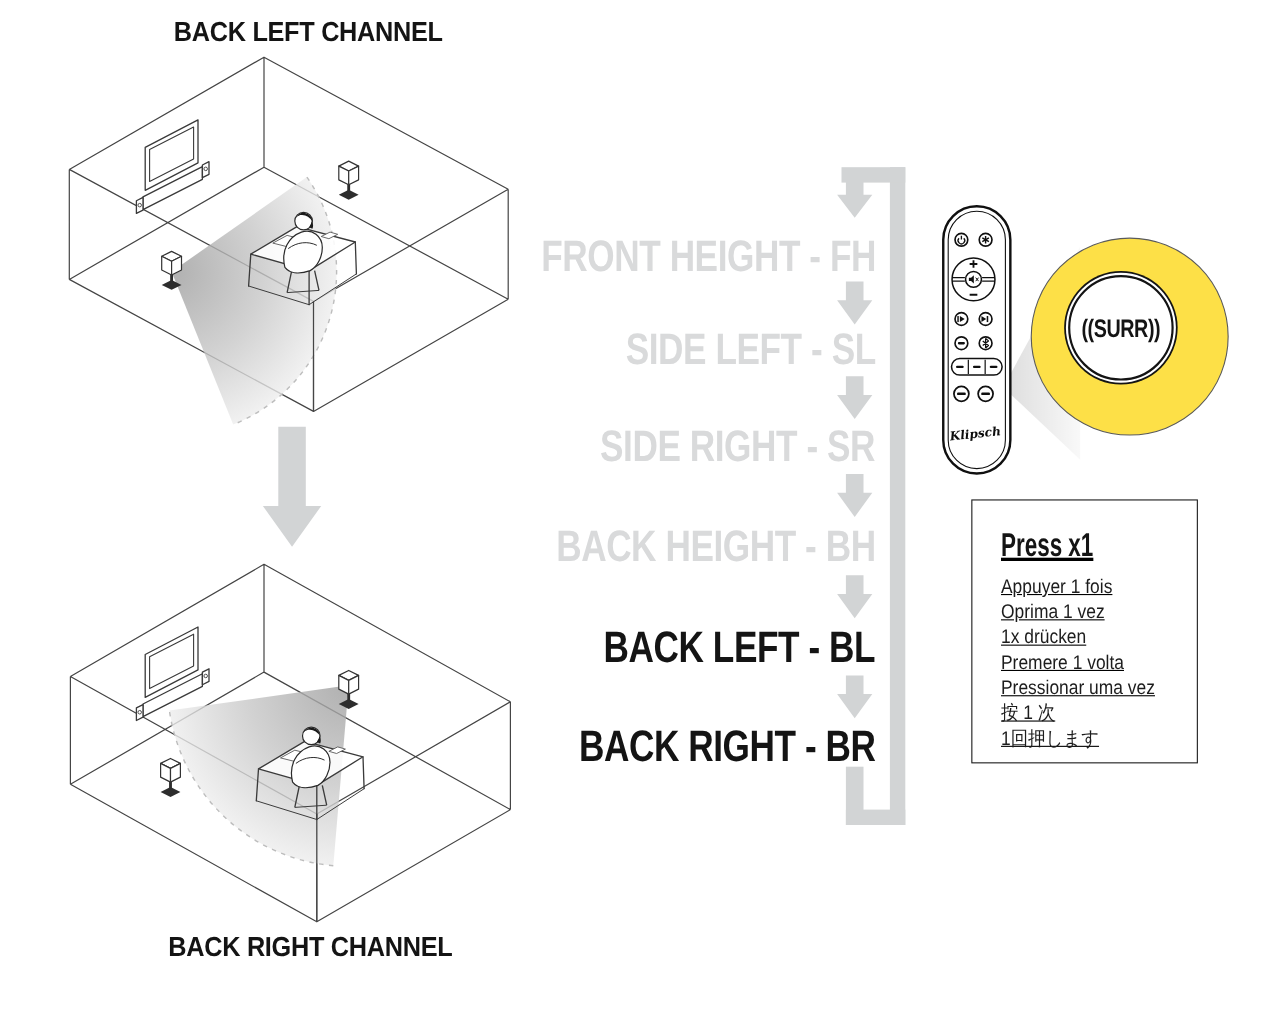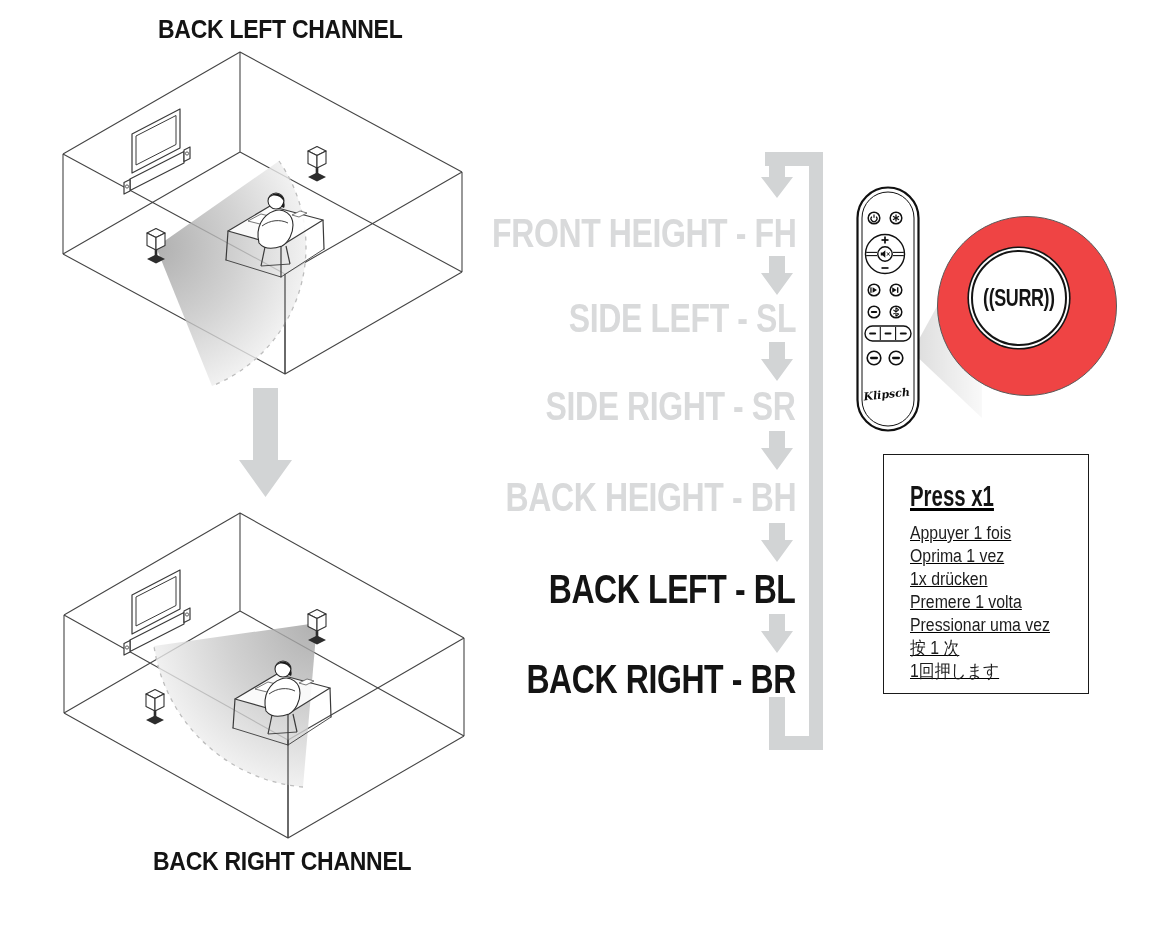--- a/index.html
+++ b/index.html
@@ -23,21 +23,21 @@
     font-size:40px;font-weight:700;white-space:nowrap;text-align:right;
     transform:scaleX(.80);transform-origin:100% 50%;letter-spacing:-.5px;
   }
   .ch.dim{color:#d9dadb;}
   .ch.strong{color:#141414;}
   .ch1{top:213px;} .ch2{top:298px;} .ch3{top:386px;}
   .ch4{top:477px;} .ch5{top:569px;} .ch6{top:659px;}
   
   .magnifier{
     position:absolute;left:937px;top:216px;width:180px;height:180px;
-    border-radius:50%;border:1.6px solid #5a5a5a;background:#ef4444;
+    border-radius:50%;border:1.6px solid #5a5a5a;background:#fde047;
     box-sizing:border-box;
   }
   .surr-btn{
     position:absolute;left:33px;top:33px;width:96px;height:96px;border-radius:50%;
     border:2.6px solid #141414;box-sizing:border-box;background:#fff;
     box-shadow:0 0 0 2px #ffffff,0 0 0 3.6px #141414;
     display:flex;align-items:center;justify-content:center;
   }
   .surr-btn span{
     font-size:23px;font-weight:700;color:#141414;white-space:nowrap;

